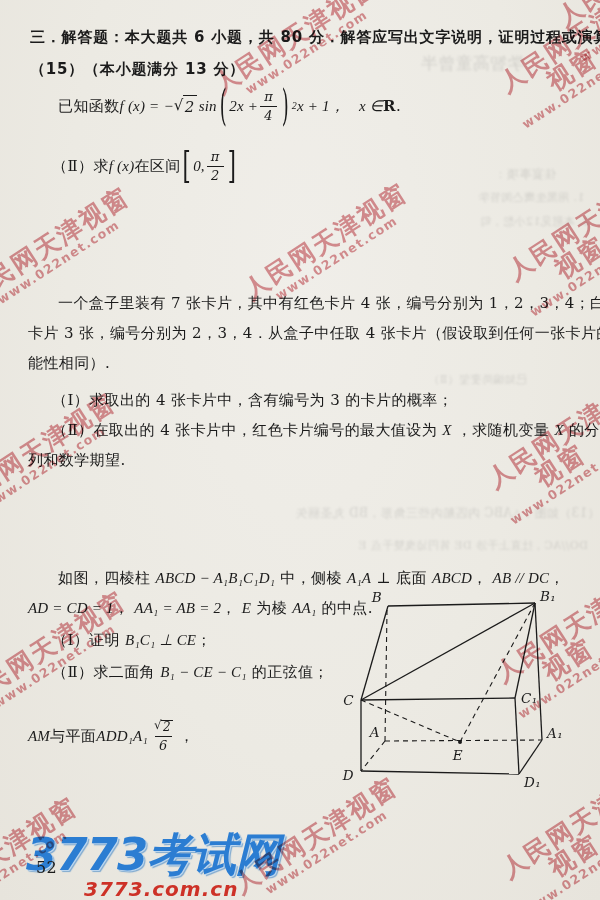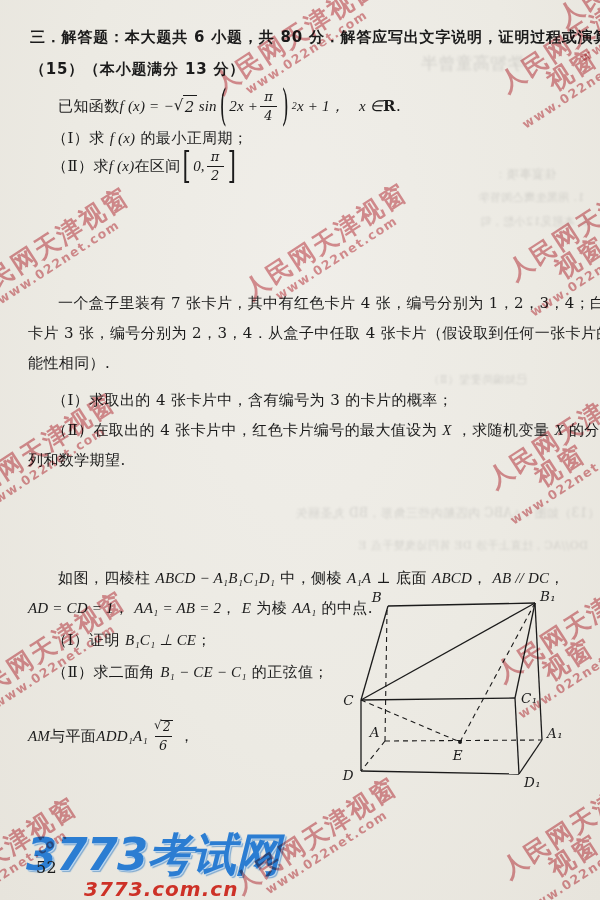--- a/index.html
+++ b/index.html
@@ -84,21 +84,20 @@
         <span class="den">4</span>
       </span>
     <span class="bigp">)</span>
     <sup class="m">2</sup>
     <span class="m">x + 1，</span>
     <span class="m" style="margin-left:14px;">x ∈ </span>
     <span class="b">R</span>
     <span class="c">.</span>
   </div>
 
-  <div class="line textz" style="left:52px;top:127px;"><span class="c">（Ⅰ）求 </span><span class="m">f (x)</span><span class="c"> 的最小正周期；</span></div>
 
   <div class="line mathline textz" style="left:52px;top:146px;height:40px;">
     <span class="c">（Ⅱ）求 </span>
     <span class="m">f (x)</span>
     <span class="c"> 在区间</span>
     <span class="bigb">[</span>
     <span class="m">0,</span>
     <span class="frac">
         <span class="num">π</span>
         <span class="den">2</span>

